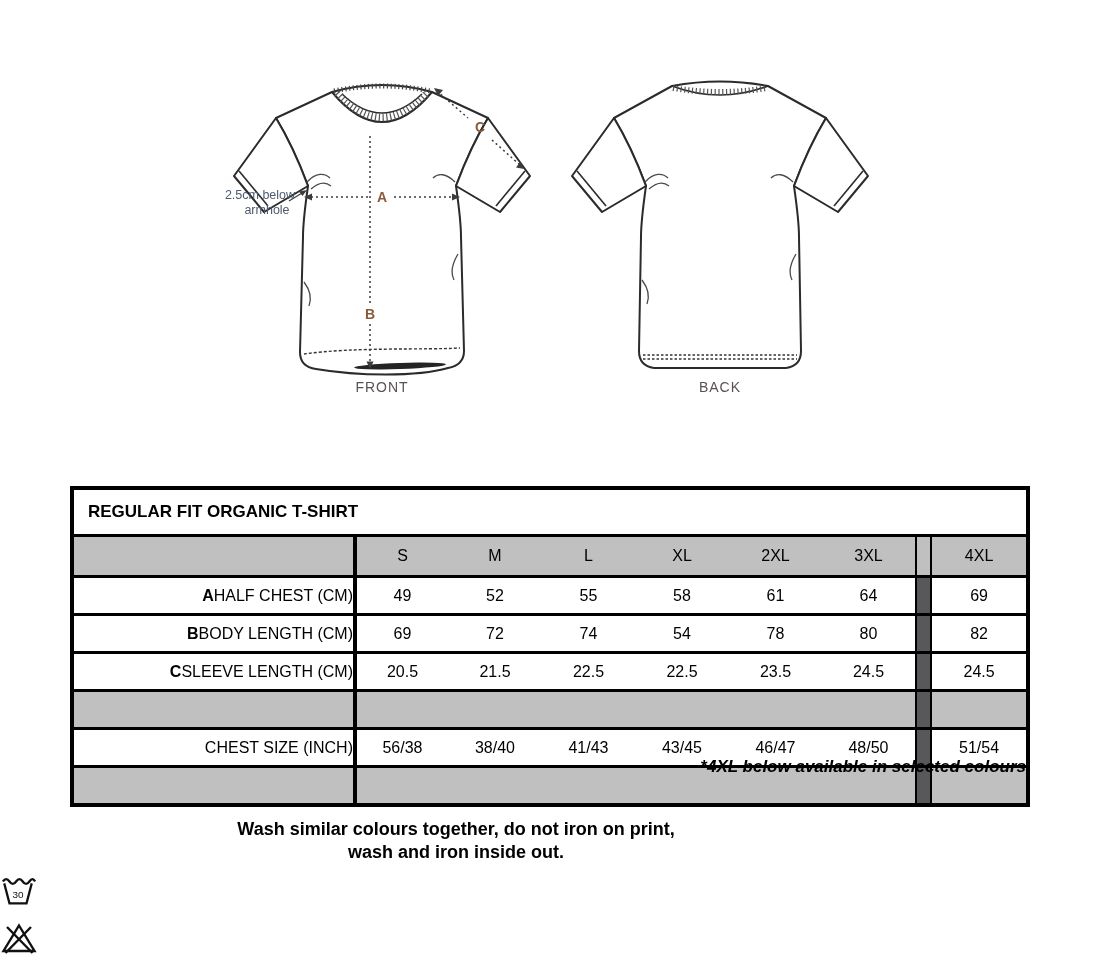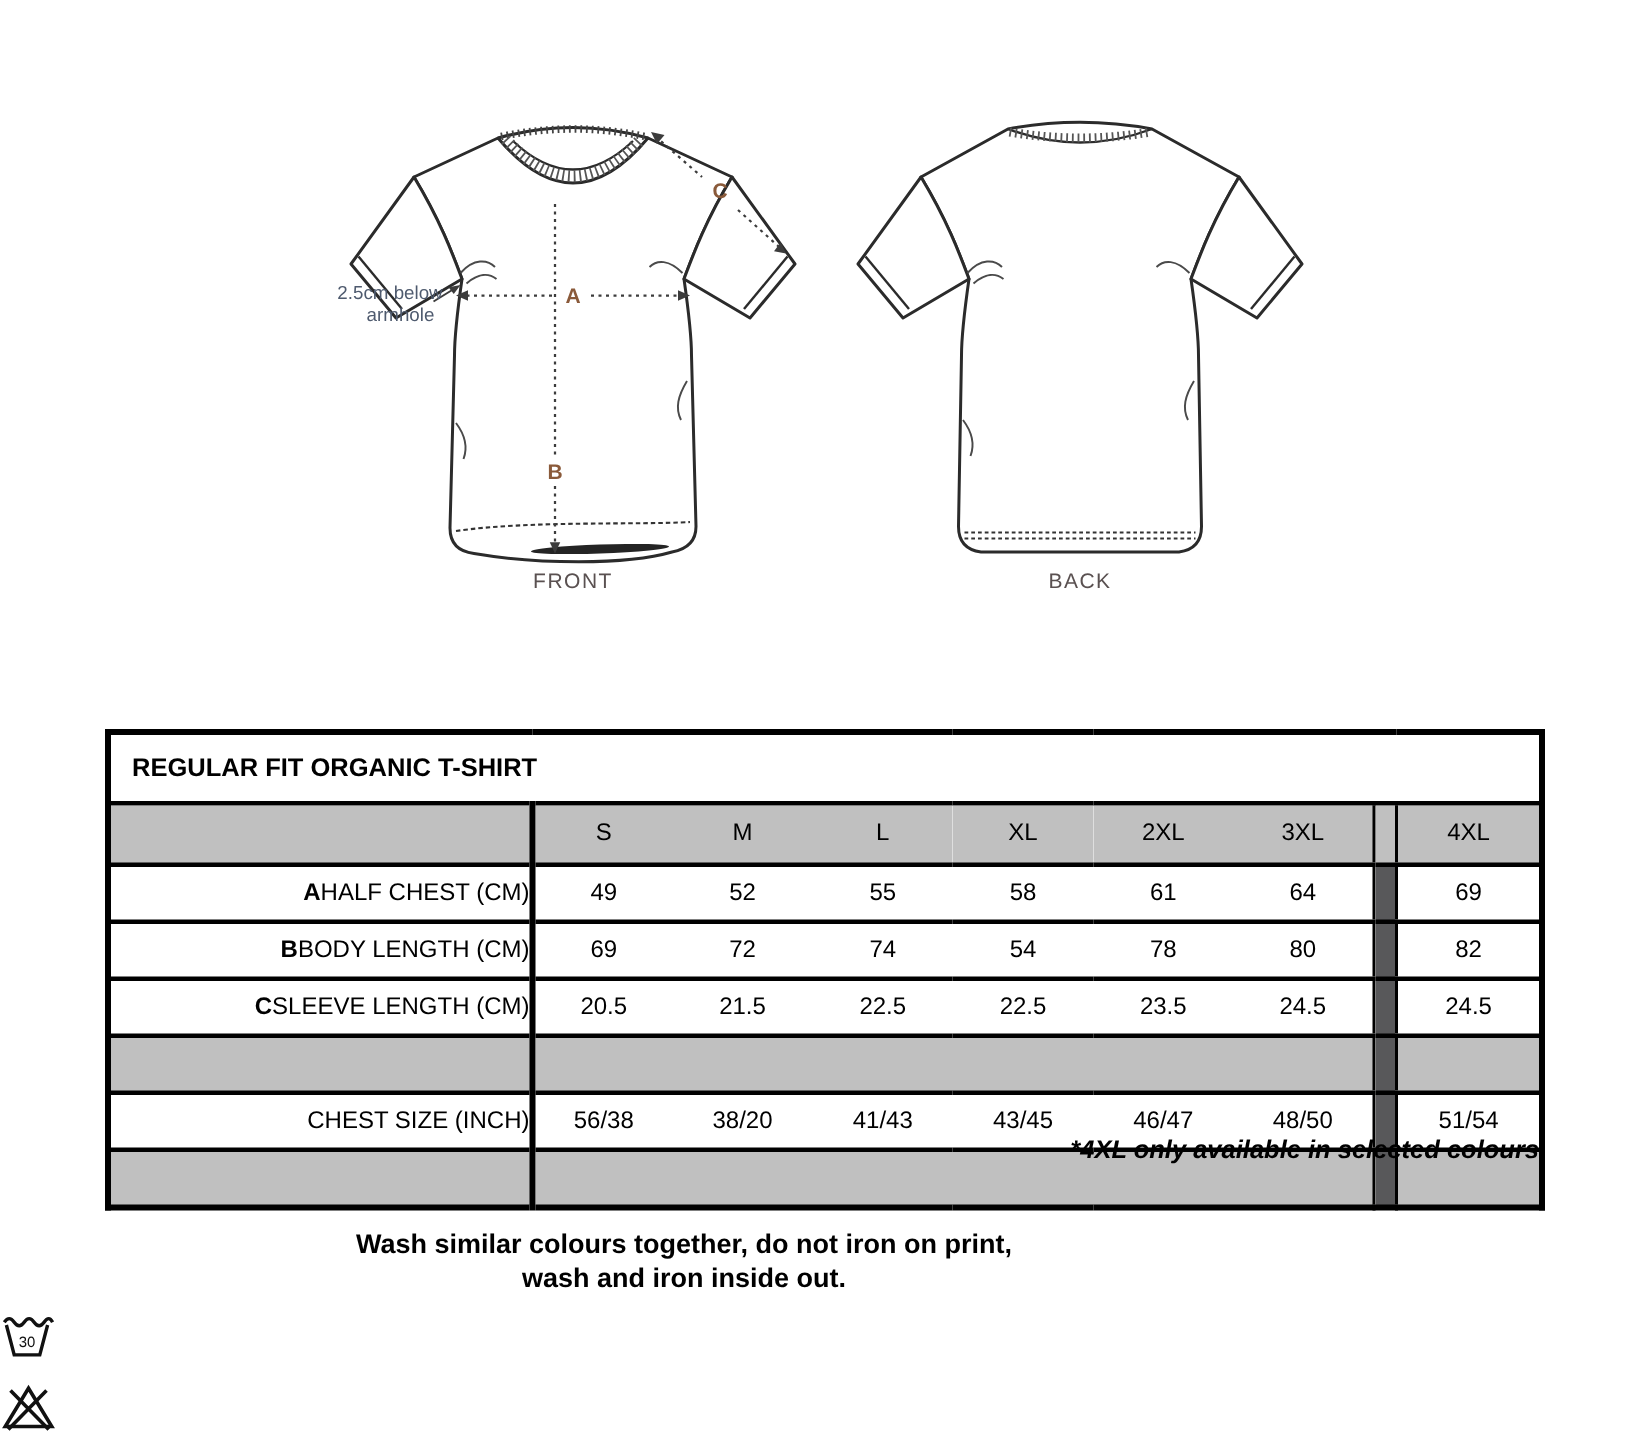--- a/index.html
+++ b/index.html
@@ -223,38 +223,38 @@
         <td class="label-cell"></td>
         <td colspan="6"></td>
         <td class="sep"></td>
         <td></td>
       </tr>
       <tr>
         <td class="label-cell">
           <span class="letter"></span><span>CHEST SIZE (INCH)</span>
         </td>
         <td>56/38</td>
-        <td>38/20</td>
+        <td>38/40</td>
         <td>41/43</td>
         <td>43/45</td>
         <td>46/47</td>
         <td>48/50</td>
         <td class="sep"></td>
         <td>51/54</td>
       </tr>
       <tr class="gray-row">
         <td class="label-cell"></td>
         <td colspan="6"></td>
         <td class="sep"></td>
         <td></td>
       </tr>
     </tbody>
   </table>
 
-  <div class="footnote">*4XL only available in selected colours</div>
+  <div class="footnote">*4XL below available in selected colours</div>
 
   <div class="care-text">
     <div>Wash similar colours together, do not iron on print,</div>
     <div>wash and iron inside out.</div>
   </div>
 
   <div class="care-symbols">
     <svg width="36" height="38" viewBox="0 0 38 38">
       <path class="care-glyph" d="M3,10 q3.5,-5 7,0 t7,0 t7,0 t7,0 t6,0"></path>
       <path class="care-glyph" d="M4.5,12 L10,33 L28,33 L33.5,12"></path>

